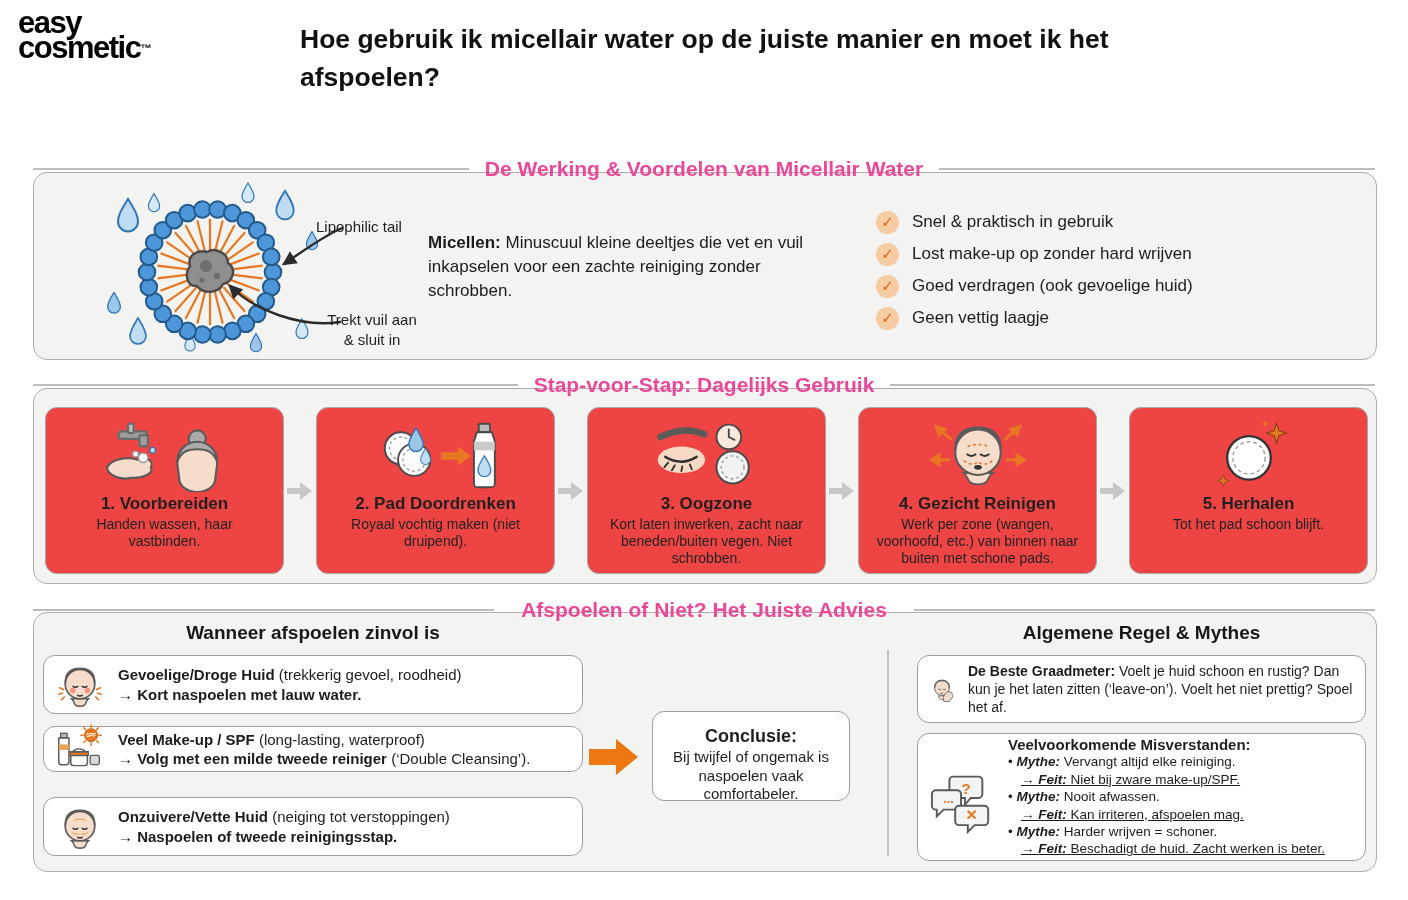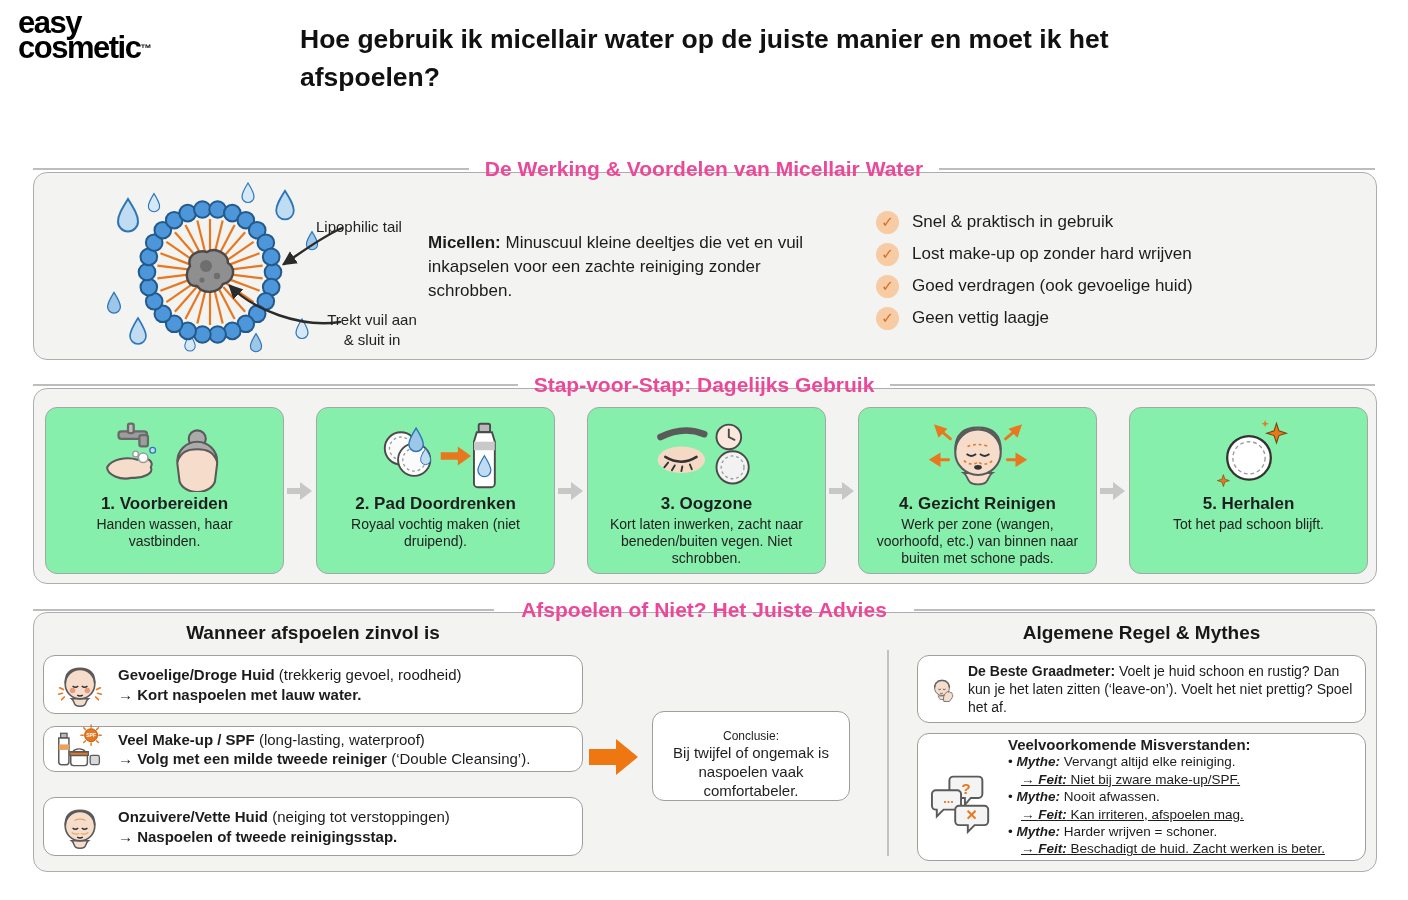--- a/index.html
+++ b/index.html
@@ -30,36 +30,36 @@
   .micellen-par{left:428px;top:231px;width:378px;font-size:17px;line-height:1.4;color:#1c1c1c;}
   .b{font-weight:700;}
   .benefits{left:876px;top:206px;}
   .benefit-row{display:flex;align-items:center;gap:13px;height:32px;}
   .check-dot{width:23px;height:23px;border-radius:50%;background:#f7cba4;color:#d96b17;
     font-size:15px;font-weight:800;display:flex;align-items:center;justify-content:center;}
   .benefit-label{font-size:17px;color:#1c1c1c;}
 
   
   .steps-row{left:45px;top:407px;width:1323px;height:167px;display:flex;align-items:stretch;}
-  .step-card{flex:1;background:#86efac;border:1.6px solid #a6a6a6;border-radius:12px;
+  .step-card{flex:1;background:#ef4444;border:1.6px solid #a6a6a6;border-radius:12px;
     display:flex;flex-direction:column;align-items:center;justify-content:flex-start;padding:10px 8px 8px;}
   .step-icon{height:74px;display:flex;align-items:center;justify-content:center;}
   .step-title{font-size:17px;font-weight:800;margin-top:2px;}
   .step-text{font-size:14px;line-height:1.22;text-align:center;margin-top:2px;color:#222;}
   .step-arrow{width:32px;display:flex;align-items:center;justify-content:center;}
 
   
   .col-header{font-size:19px;font-weight:800;text-align:center;color:#181818;}
   .advice-box{background:#fff;border:1.5px solid #9e9e9e;border-radius:12px;
     display:flex;align-items:center;gap:14px;padding:4px 12px;box-sizing:border-box;}
   .advice-text{font-size:15px;line-height:1.28;color:#1c1c1c;}
   .conclusie-box{background:#fff;border:1.5px solid #9e9e9e;border-radius:12px;
     display:flex;flex-direction:column;align-items:center;justify-content:center;text-align:center;
     padding:6px 10px;box-sizing:border-box;}
-  .conclusie-title{font-size:12px;font-weight:400;margin-top:18px;}
+  .conclusie-title{font-size:18px;font-weight:700;margin-top:18px;}
   .conclusie-text{font-size:15px;line-height:1.25;margin-top:1px;}
   .vdivider{width:2px;background:#c2c2c2;}
   .rbox-text{font-size:14px;line-height:1.3;color:#1c1c1c;}
   .myth-title{font-size:15px;font-weight:800;}
   .myth-line{font-size:13.5px;line-height:1.29;color:#1c1c1c;}
   .myth-line.feit{padding-left:13px;text-decoration:underline;}
   .bi{font-weight:800;font-style:italic;}
 </style>
 </head>
 <body>

